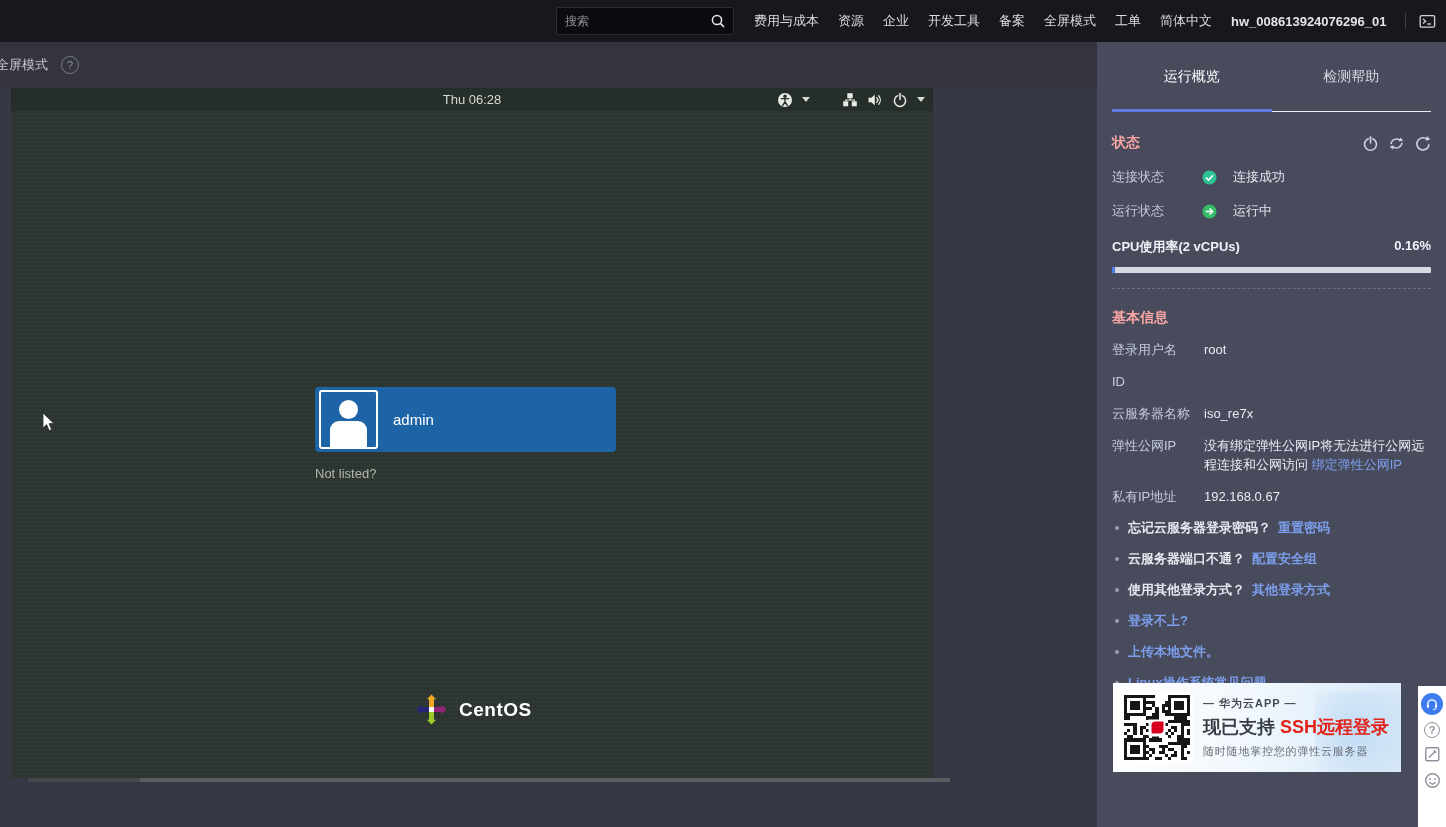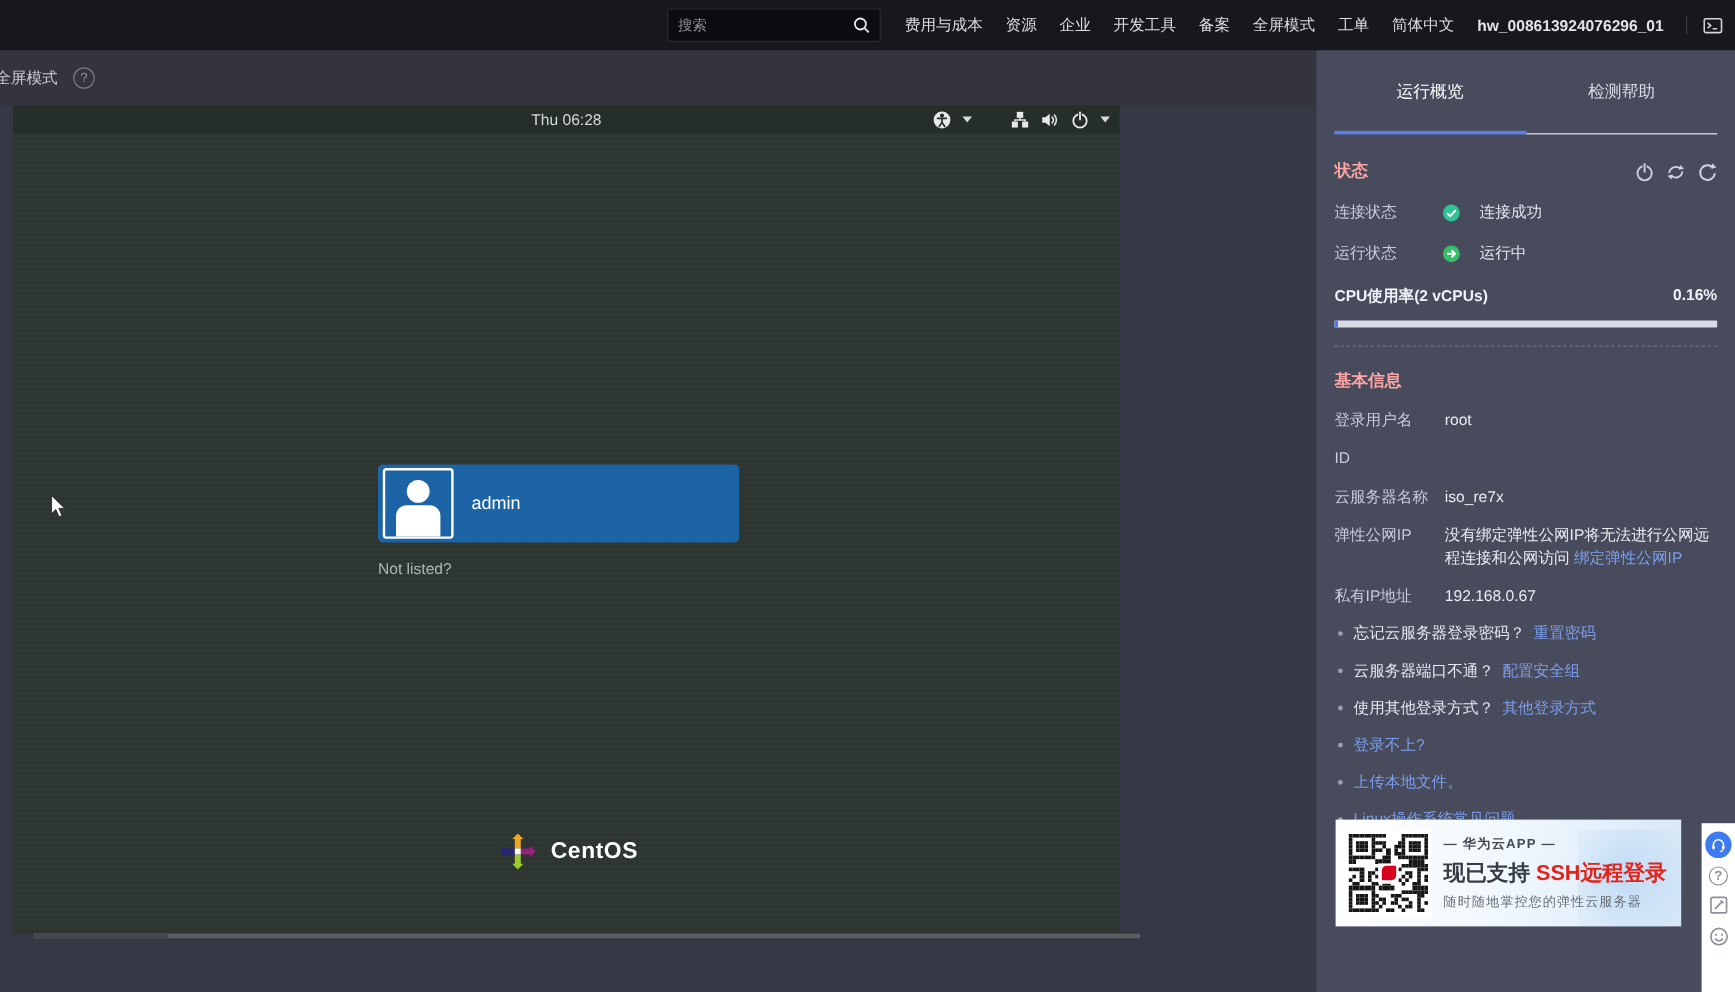--- a/index.html
+++ b/index.html
@@ -85,21 +85,21 @@
   .cpu-row .val{color:#f0f2f7;font-weight:bold;}
   .cpu-bar{margin-top:11px;height:6px;background:#d8dae3;border-radius:1px;position:relative;overflow:hidden;}
   .cpu-fill{position:absolute;left:0;top:0;bottom:0;width:3px;background:#4d79e6;}
   .dash{margin-top:15px;border-top:1px dashed #6b6f80;}
 
   .irow{display:flex;margin-top:13px;line-height:19px;}
   .irow .lbl{width:92px;flex:none;color:#c6cbd9;}
   .irow .val{color:#e9ebf2;word-break:break-all;}
   a.link{color:#7d9eec;text-decoration:none;cursor:pointer;}
 
-  .help-list{margin-top:9px;}
+  .help-list{margin-top:9px;font-weight:bold;}
   .hrow{display:flex;align-items:center;margin-top:13px;}
   .dot{width:4px;height:4px;border-radius:50%;background:#9aa0b0;margin:0 9px 0 3px;flex:none;}
   .hrow .q{color:#e6e8f0;margin-right:7px;}
   .hrow .q:empty{display:none;margin:0;}
 
   
   .banner{position:absolute;left:1113px;top:683px;width:288px;height:89px;overflow:hidden;
           background:linear-gradient(100deg,#ffffff 0%,#f0f7fd 50%,#d5e7f7 100%);
           display:flex;align-items:center;cursor:pointer;}
   .banner::after{content:'';position:absolute;right:-24px;top:8px;width:110px;height:110px;

